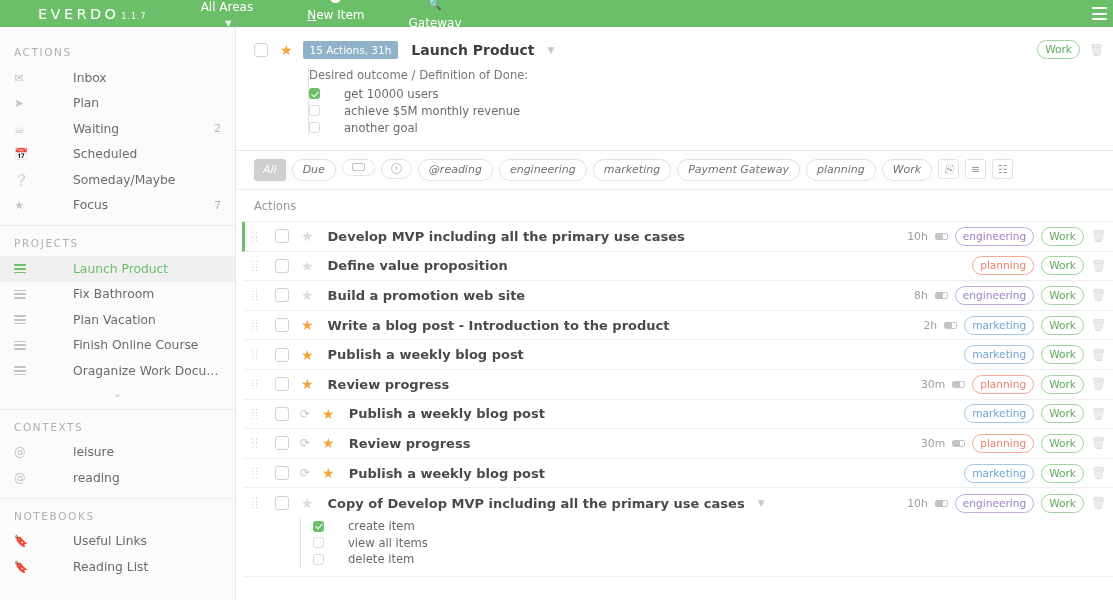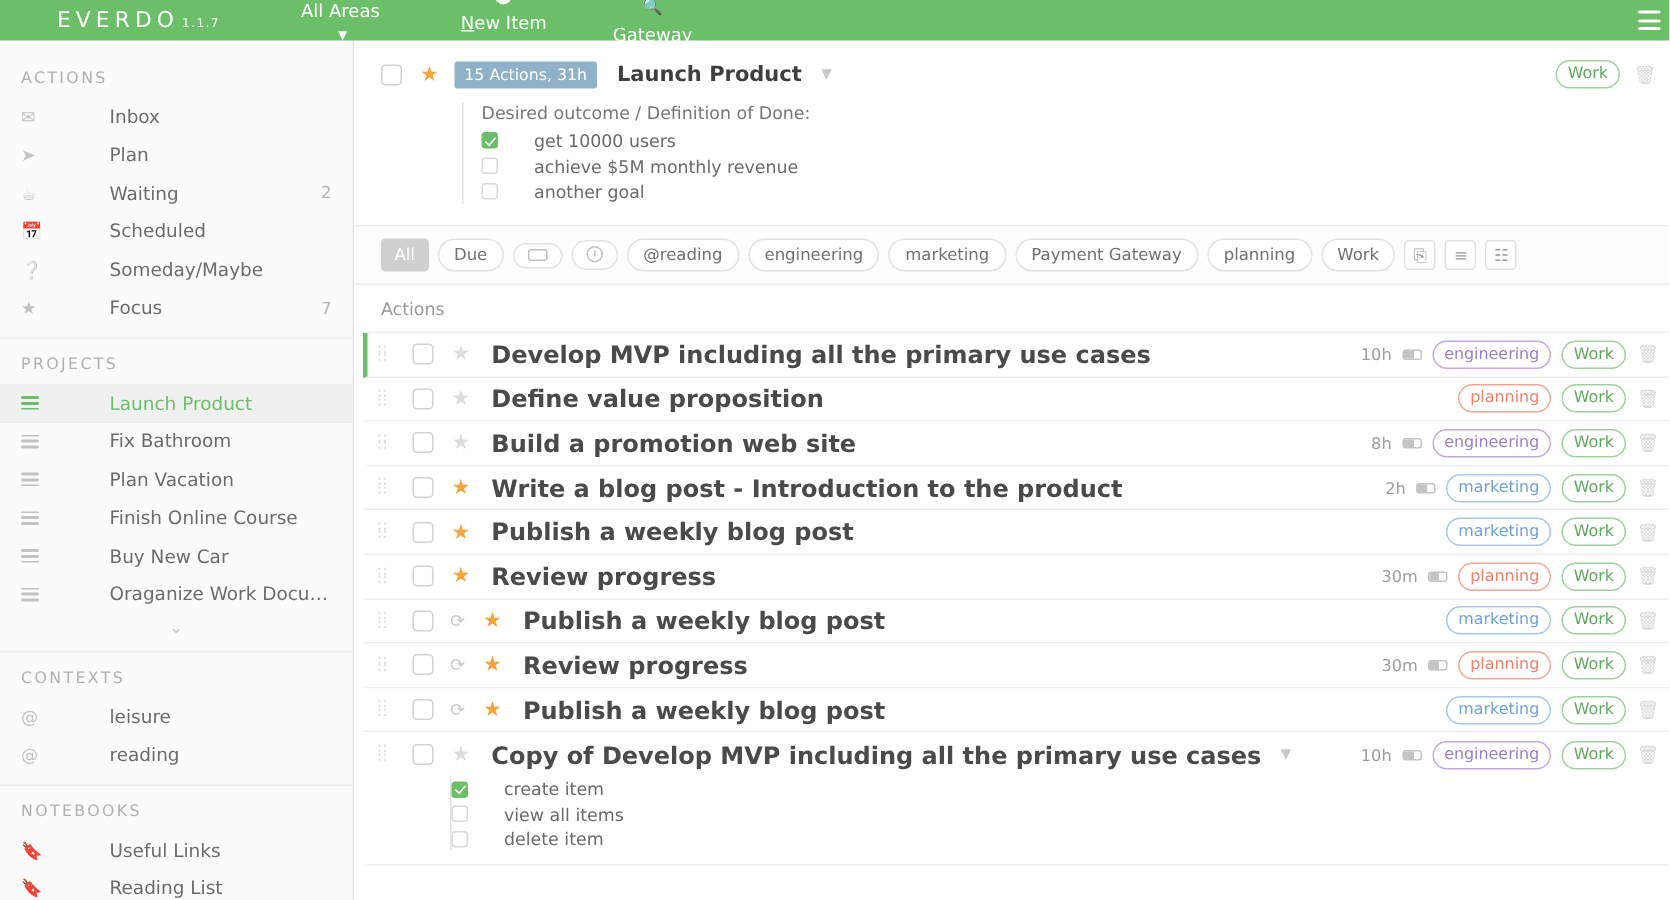--- a/index.html
+++ b/index.html
@@ -114,43 +114,43 @@
     font-size: 10.5px; padding: 3px 7px; border-radius: 2px;
     margin-left: 10px; white-space: nowrap;
   }
   .proj-title { font-size: 14px; font-weight: bold; color: #3f3f3f; margin-left: 13px; }
   .tri-down { color: #c8c8c8; font-size: 9px; margin-left: 13px; cursor: pointer; }
   .ph-right { margin-left: auto; display: flex; align-items: center; gap: 9px; }
 
   .outcome {
     margin: 9px 0 0 54px;
     border-left: 1px solid #e2e2e2;
-    padding-left: 12px;
   }
   .outcome-title { font-size: 11.6px; color: #777; margin-bottom: 3px; }
   .goal { display: flex; align-items: center; gap: 24px; font-size: 11.6px; color: #6a6a6a; height: 17px; }
   .chk-sm {
     width: 11px; height: 11px; min-width: 11px;
     border: 1.2px solid #dadada; border-radius: 2.5px; background: #fff;
     position: relative;
   }
   .chk-sm.done { background: #6cbf69; border-color: #6cbf69; }
   .chk-sm.done:after {
     content: ""; position: absolute; left: 3px; top: 0.5px;
     width: 3px; height: 6px; border: solid #fff;
     border-width: 0 1.5px 1.5px 0; transform: rotate(42deg);
   }
 
   
   .filterbar {
-    display: flex; align-items: center; gap: 6px;
+    display: flex; align-items: flex-start; gap: 6px;
     padding: 8px 28px 8px 18px;
     border-bottom: 1px solid #ececec;
     background: #fdfdfd;
     overflow: hidden;
+    font-style: italic;
   }
   .fchip {
     border: 1px solid #e2e2e2; border-radius: 11px;
     background: #fff; color: #707070;
     font-size: 11px; padding: 3px 10px 4px;
     white-space: nowrap; cursor: pointer;
   }
   .fchip.sel { background: #cfcfcf; border-color: #cfcfcf; color: #ffffff; border-radius: 3px; padding: 3px 8px 4px; }
   .fchip.icoc { padding: 3px 9px 4px; color: #b4b4b4; font-size: 10px; display:flex; align-items:center; }
   .fbtn {
@@ -181,21 +181,21 @@
     width: 12px; min-width: 12px; margin-left: 7px; color: #cfcfcf;
     font-size: 9px; line-height: 4px; letter-spacing: 1px; cursor: grab;
     display: flex; flex-direction: column; gap: 1.5px;
   }
   .grip b { display: block; font-weight: normal; }
   .row .chk { margin-left: 11px; }
   .repeat-ico {
     margin-left: 11px; color: #c9c9c9; font-size: 12px; line-height: 1;
   }
   .row .star { margin-left: 12px; }
-  .row-title { font-size: 16px; font-weight: bold; color: #4a4a4a; margin-left: 14px; white-space: nowrap; }
+  .row-title { font-size: 13px; font-weight: bold; color: #4a4a4a; margin-left: 14px; white-space: nowrap; }
   .row-right { margin-left: auto; display: flex; align-items: center; gap: 7px; }
   .dur { font-size: 10.8px; color: #9d9d9d; text-align: center; }
   .energy {
     display: inline-block; width: 13px; height: 7px;
     border: 1.2px solid #c4c4c4; border-radius: 2px;
     position: relative; background: linear-gradient(to right, #c4c4c4 60%, #fff 60%);
   }
   .tag {
     font-size: 10.6px; padding: 2px 7px 3px; border-radius: 10px;
     border: 1px solid #ccc; background: #fff; white-space: nowrap; cursor: pointer;
@@ -204,20 +204,21 @@
   .tag.planning    { color: #ef8068; border-color: #f3a893; }
   .tag.marketing   { color: #6fa3d8; border-color: #a5c8e8; }
   .tag.work        { color: #5faa5c; border-color: #9ed39b; }
   .trash { color: #d9d9d9; font-size: 12px; cursor: pointer; width: 12px; text-align: center; }
 
   .row-block { border-bottom: 1px solid #eeeeee; border-left: 3px solid transparent; }
   .row-block .row { border-bottom: none; border-left: none; }
   .checklist {
     margin: 0 0 9px 55px;
     border-left: 1px solid #e2e2e2;
+    padding-left: 12px;
   }
   .checklist .goal { height: 16.5px; }
 </style>
 </head>
 <body>
 
 <div class="app">
 
   <div class="topbar">
     <div class="logo">
@@ -316,31 +317,20 @@
           </div>
           <div class="sb-item">
             <span class="sb-ico">
               <span class="bars">
                 <i></i>
                 <i></i>
                 <i></i>
               </span>
             </span>
             <span class="sb-label">Finish Online Course</span>
-            <span class="sb-count"></span>
-          </div>
-          <div class="sb-item">
-            <span class="sb-ico">
-              <span class="bars">
-                <i></i>
-                <i></i>
-                <i></i>
-              </span>
-            </span>
-            <span class="sb-label">Buy New Car</span>
             <span class="sb-count"></span>
           </div>
           <div class="sb-item">
             <span class="sb-ico">
               <span class="bars">
                 <i></i>
                 <i></i>
                 <i></i>
               </span>
             </span>

